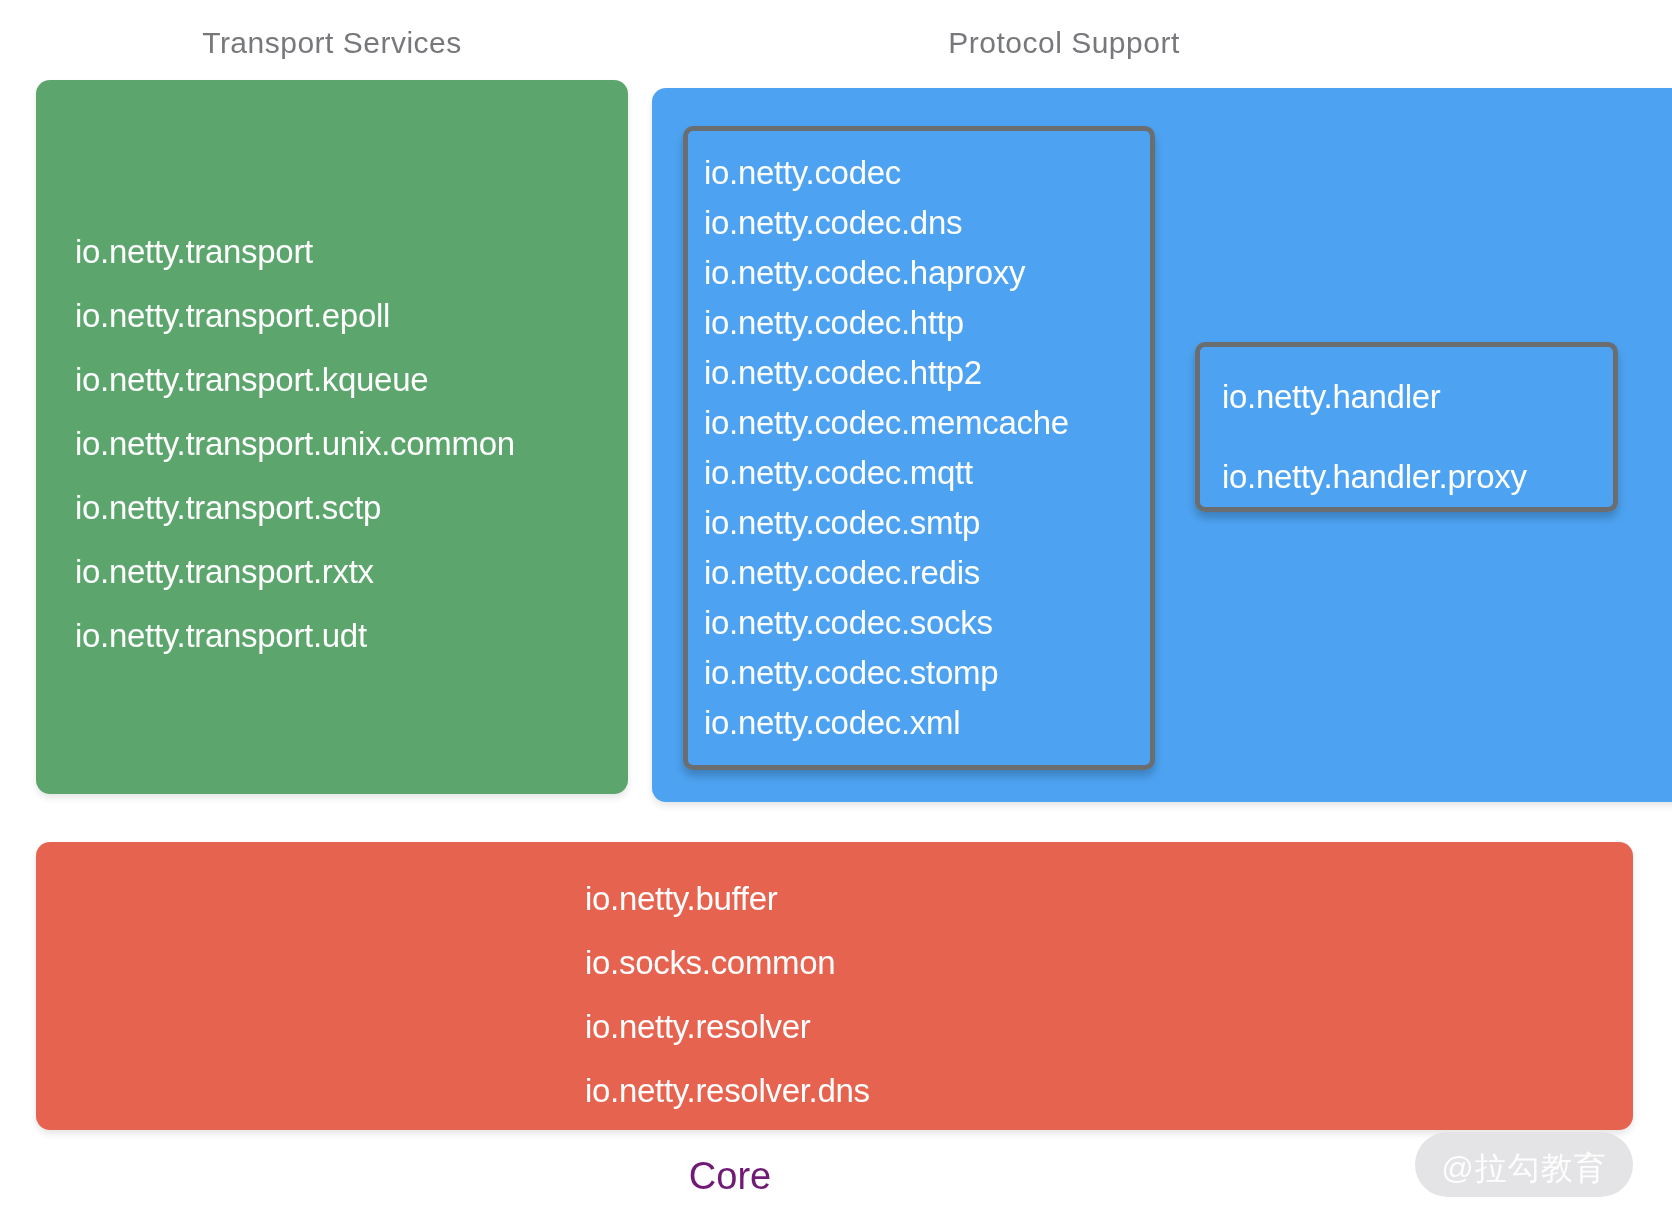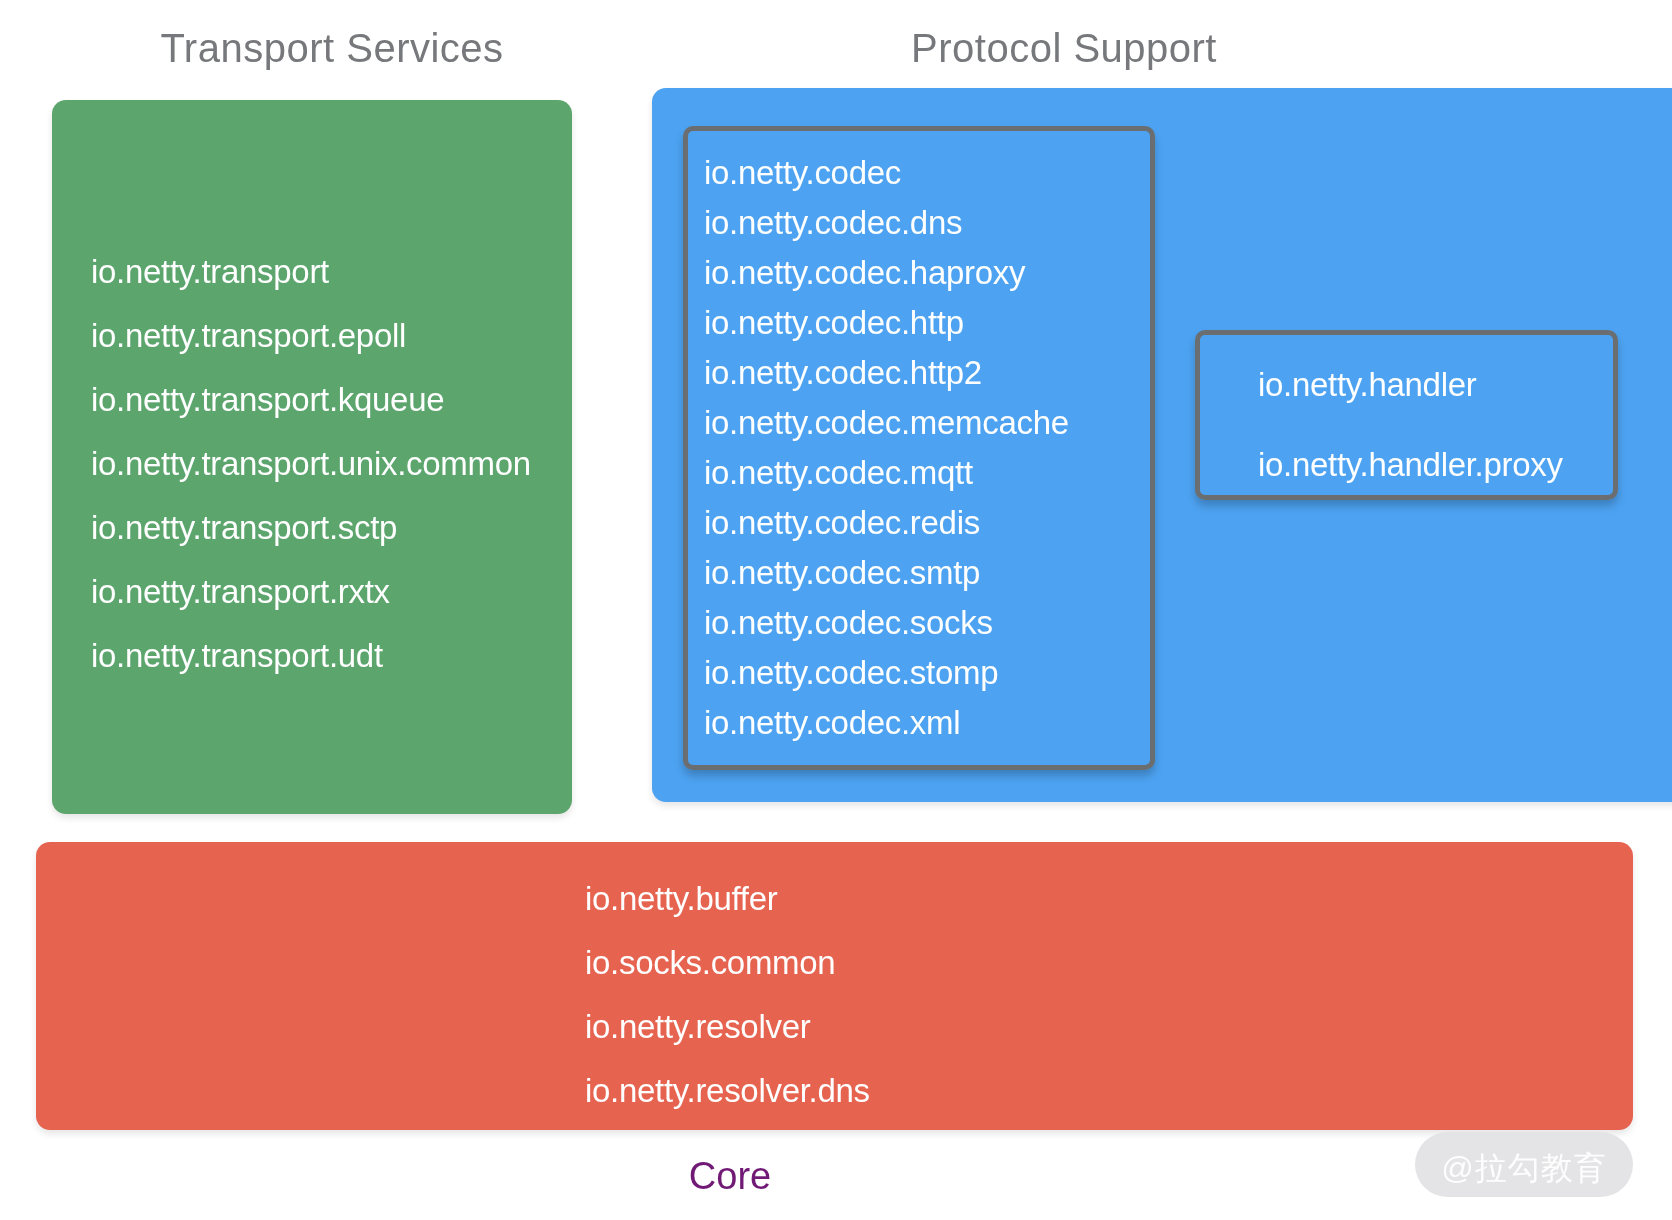--- a/index.html
+++ b/index.html
@@ -15,38 +15,37 @@
   .canvas{
     position:relative;
     width:1672px;height:1220px;
     background:#FFFFFF;
     overflow:hidden;
     font-family:"Liberation Sans", sans-serif;
   }
   .section-title{
     position:absolute;
     top:26px;
-    font-size:40px;
+    font-size:30px;
     font-weight:500;
     color:var(--title-gray);
     text-align:center;
     letter-spacing:0.5px;
     white-space:nowrap;
   }
   .title-transport{left:36px;width:592px;}
   .title-protocol{left:1064px;transform:translateX(-50%);}
   .big-box{
     position:absolute;
     border-radius:14px;
     box-shadow:0 4px 7px rgba(0,0,0,0.10);
   }
   .box-green{
-    left:36px;top:100px;width:520px;height:714px;
+    left:36px;top:80px;width:592px;height:714px;
     background:var(--transport-green);
-    margin-left:16px;
   }
   .box-blue{
     left:652px;top:88px;width:1071px;height:714px;
     background:var(--protocol-blue);
   }
   .box-red{
     left:36px;top:842px;width:1597px;height:288px;
     background:var(--core-red);
   }
   ul.pkg-list{
@@ -65,21 +64,21 @@
     border-radius:10px;
     box-shadow:0 6px 9px rgba(0,0,0,0.22);
     box-sizing:border-box;
   }
   .codec-box{
     left:31px;top:38px;width:472px;height:644px;
   }
   .codec-box ul.pkg-list{padding:17px 0 0 16px;}
   .codec-box ul.pkg-list li{line-height:50px;}
   .handler-box{
-    left:543px;top:242px;width:423px;height:170px;padding-left:36px;
+    left:543px;top:254px;width:423px;height:170px;
   }
   .handler-box ul.pkg-list{padding:10px 0 0 22px;}
   .handler-box ul.pkg-list li{line-height:80px;}
   .box-red ul.pkg-list{padding:25px 0 0 549px;}
   .box-red ul.pkg-list li{line-height:64px;}
   .core-label{
     position:absolute;
     left:730px;top:1155px;
     transform:translateX(-50%);
     font-size:38px;
@@ -127,22 +126,22 @@
   <div class="big-box box-blue">
     <div class="group-box codec-box">
       <ul class="pkg-list">
           <li>io.netty.codec</li>
           <li>io.netty.codec.dns</li>
           <li>io.netty.codec.haproxy</li>
           <li>io.netty.codec.http</li>
           <li>io.netty.codec.http2</li>
           <li>io.netty.codec.memcache</li>
           <li>io.netty.codec.mqtt</li>
+          <li>io.netty.codec.smtp</li>
           <li>io.netty.codec.redis</li>
-          <li>io.netty.codec.smtp</li>
           <li>io.netty.codec.socks</li>
           <li>io.netty.codec.stomp</li>
           <li>io.netty.codec.xml</li>
         </ul>
     </div>
     <div class="group-box handler-box">
       <ul class="pkg-list">
           <li>io.netty.handler</li>
           <li>io.netty.handler.proxy</li>
         </ul>

